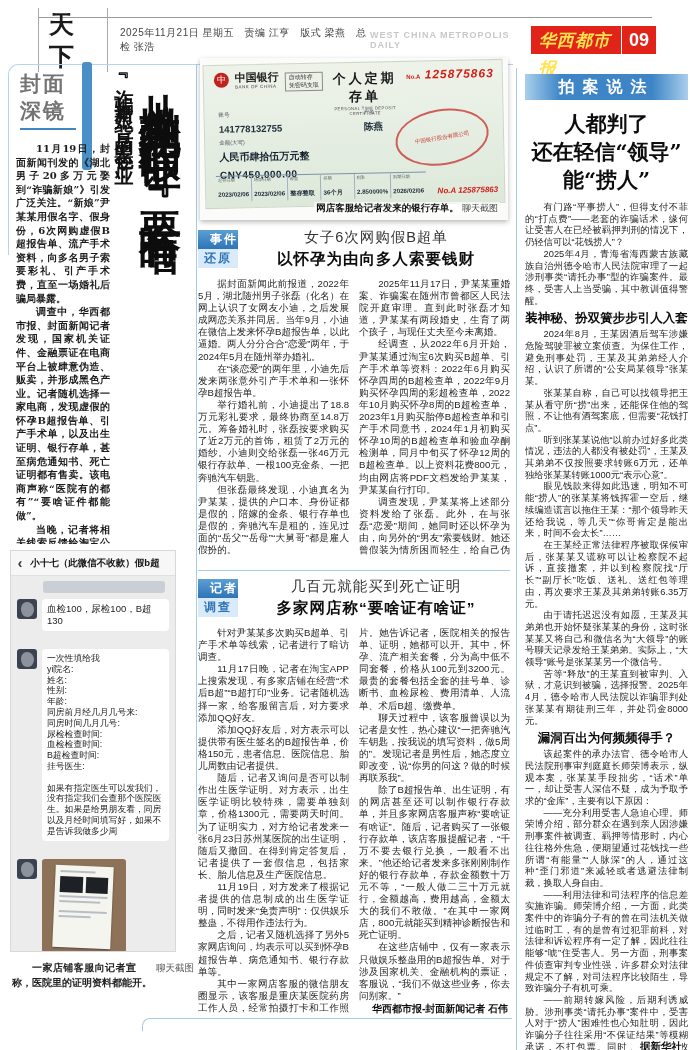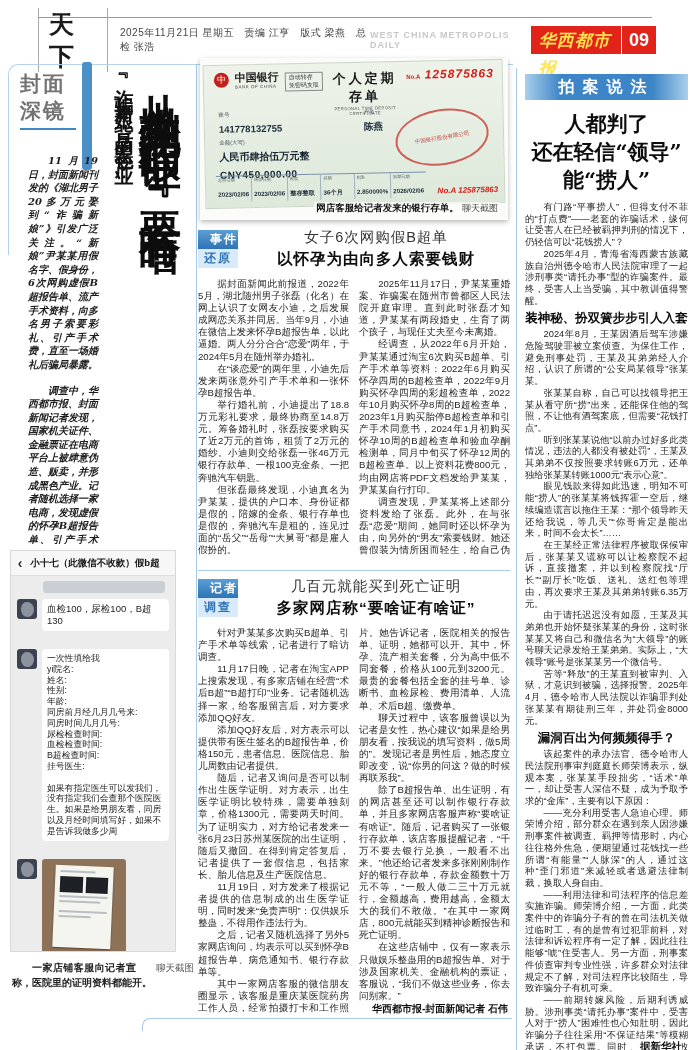--- a/index.html
+++ b/index.html
@@ -24,21 +24,21 @@
   .frame-dot{position:absolute;left:340px;top:59px;width:9px;height:9px;border-radius:50%;background:#7fb3dd;}
   
   .region-left{position:absolute;left:8px;top:58px;width:184px;height:990px;}
   .cover-label{position:absolute;left:12px;top:12px;color:#737373;font-weight:900;font-size:21px;
                line-height:27px;letter-spacing:2px;font-family:"DejaVu Serif",serif;}
   .cover-underline{position:absolute;left:12px;top:70px;width:56px;height:2px;background:#3f88c5;}
   .cover-bar{position:absolute;left:74px;top:4px;width:10px;height:108px;background:#4a8fc6;border-radius:3px;}
   .intro{position:absolute;left:8px;top:84px;width:94px;height:402px;overflow:hidden;
          font-family:"DejaVu Serif",serif;font-weight:700;font-size:10px;line-height:13.6px;
          text-align:justify;color:#1d1d1d;}
-  .intro p{margin:12px;text-indent:2em;font-style:italic;}
+  .intro p{margin:0;text-indent:2em;}
   .v-subtitle{position:absolute;left:104px;top:8px;height:420px;writing-mode:vertical-rl;
               font-family:"DejaVu Serif",serif;font-weight:800;font-size:19px;letter-spacing:7px;color:#111;}
   .v-headline{position:absolute;right:4px;top:2px;height:780px;writing-mode:vertical-rl;
               font-family:"DejaVu Serif",serif;font-weight:900;font-size:42px;letter-spacing:7px;color:#0d0d0d;}
   .v-divider{position:absolute;right:-5px;top:6px;width:1px;height:770px;background:#a8cbe8;}
   
   .chat{position:absolute;left:2px;top:492px;width:166px;height:402px;background:#ececec;
         border:1px solid #d8d8d8;box-sizing:border-box;overflow:hidden;}
   .chat-bar{height:24px;background:#f7f7f7;border-bottom:1px solid #e0e0e0;display:flex;align-items:center;}
   .chat-back{width:18px;text-align:center;font-size:14px;color:#333;font-weight:700;}
@@ -309,21 +309,21 @@
         </div>
       </div>
       <div class="cols">
           <p>针对尹某某多次购买B超单、引产手术单等线索，记者进行了暗访调查。</p>
           <p>11月17日晚，记者在淘宝APP上搜索发现，有多家店铺在经营“术后B超”“B超打印”业务。记者随机选择一家，给客服留言后，对方要求添加QQ好友。</p>
           <p>添加QQ好友后，对方表示可以提供带有医生签名的B超报告单，价格150元，患者信息、医院信息、胎儿周数由记者提供。</p>
           <p>随后，记者又询问是否可以制作出生医学证明。对方表示，出生医学证明比较特殊，需要单独刻章，价格1300元，需要两天时间。为了证明实力，对方给记者发来一张6月23日苏州某医院的出生证明，随后又撤回。在得到肯定答复后，记者提供了一套假信息，包括家长、胎儿信息及生产医院信息。</p>
           <p>11月19日，对方发来了根据记者提供的信息制成的出生医学证明，同时发来“免责声明”：仅供娱乐整蛊，不得用作违法行为。</p>
           <p>之后，记者又随机选择了另外5家网店询问，均表示可以买到怀孕B超报告单、病危通知书、银行存款单等。</p>
           <p>其中一家网店客服的微信朋友圈显示，该客服是重庆某医院药房工作人员，经常拍摄打卡和工作照片。她告诉记者，医院相关的报告单、证明，她都可以开。其中，怀孕、流产相关套餐，分为高中低不同套餐，价格从100元到3200元。最贵的套餐包括全套的挂号单、诊断书、血检尿检、费用清单、人流单、术后B超、缴费单。</p>
-          <p>聊天过程中，该客服曾误以为记者是女性，热心建议“如果是给男朋友看，按我说的填写资料，做5周的”。发现记者是男性后，她态度立即改变，说“你男的问这？做的时候再联系我”。</p>
+          <p>聊天过程中，该客服曾误以为记者是女性，热心建议“一把奔驰汽车钥匙，按我说的填写资料，做5周的”。发现记者是男性后，她态度立即改变，说“你男的问这？做的时候再联系我”。</p>
           <p>除了B超报告单、出生证明，有的网店甚至还可以制作银行存款单，并且多家网店客服声称“要啥证有啥证”。随后，记者购买了一张银行存款单，该店客服提醒记者，“千万不要去银行兑换，一般看不出来。”他还给记者发来多张刚刚制作好的银行存款单，存款金额数十万元不等，“一般人做二三十万元就行，金额越高，费用越高，金额太大的我们不敢做。”在其中一家网店，800元就能买到精神诊断报告和死亡证明。</p>
           <p>在这些店铺中，仅有一家表示只做娱乐整蛊用的B超报告单。对于涉及国家机关、金融机构的票证，客服说，“我们不做这些业务，你去问别家。”</p>
         </div>
     </div>
 
     <div class="invest-byline">华西都市报-封面新闻记者 石伟</div>
     <div class="mid-bottom-rule"></div>
   </div>
 
   <div class="region-right">

